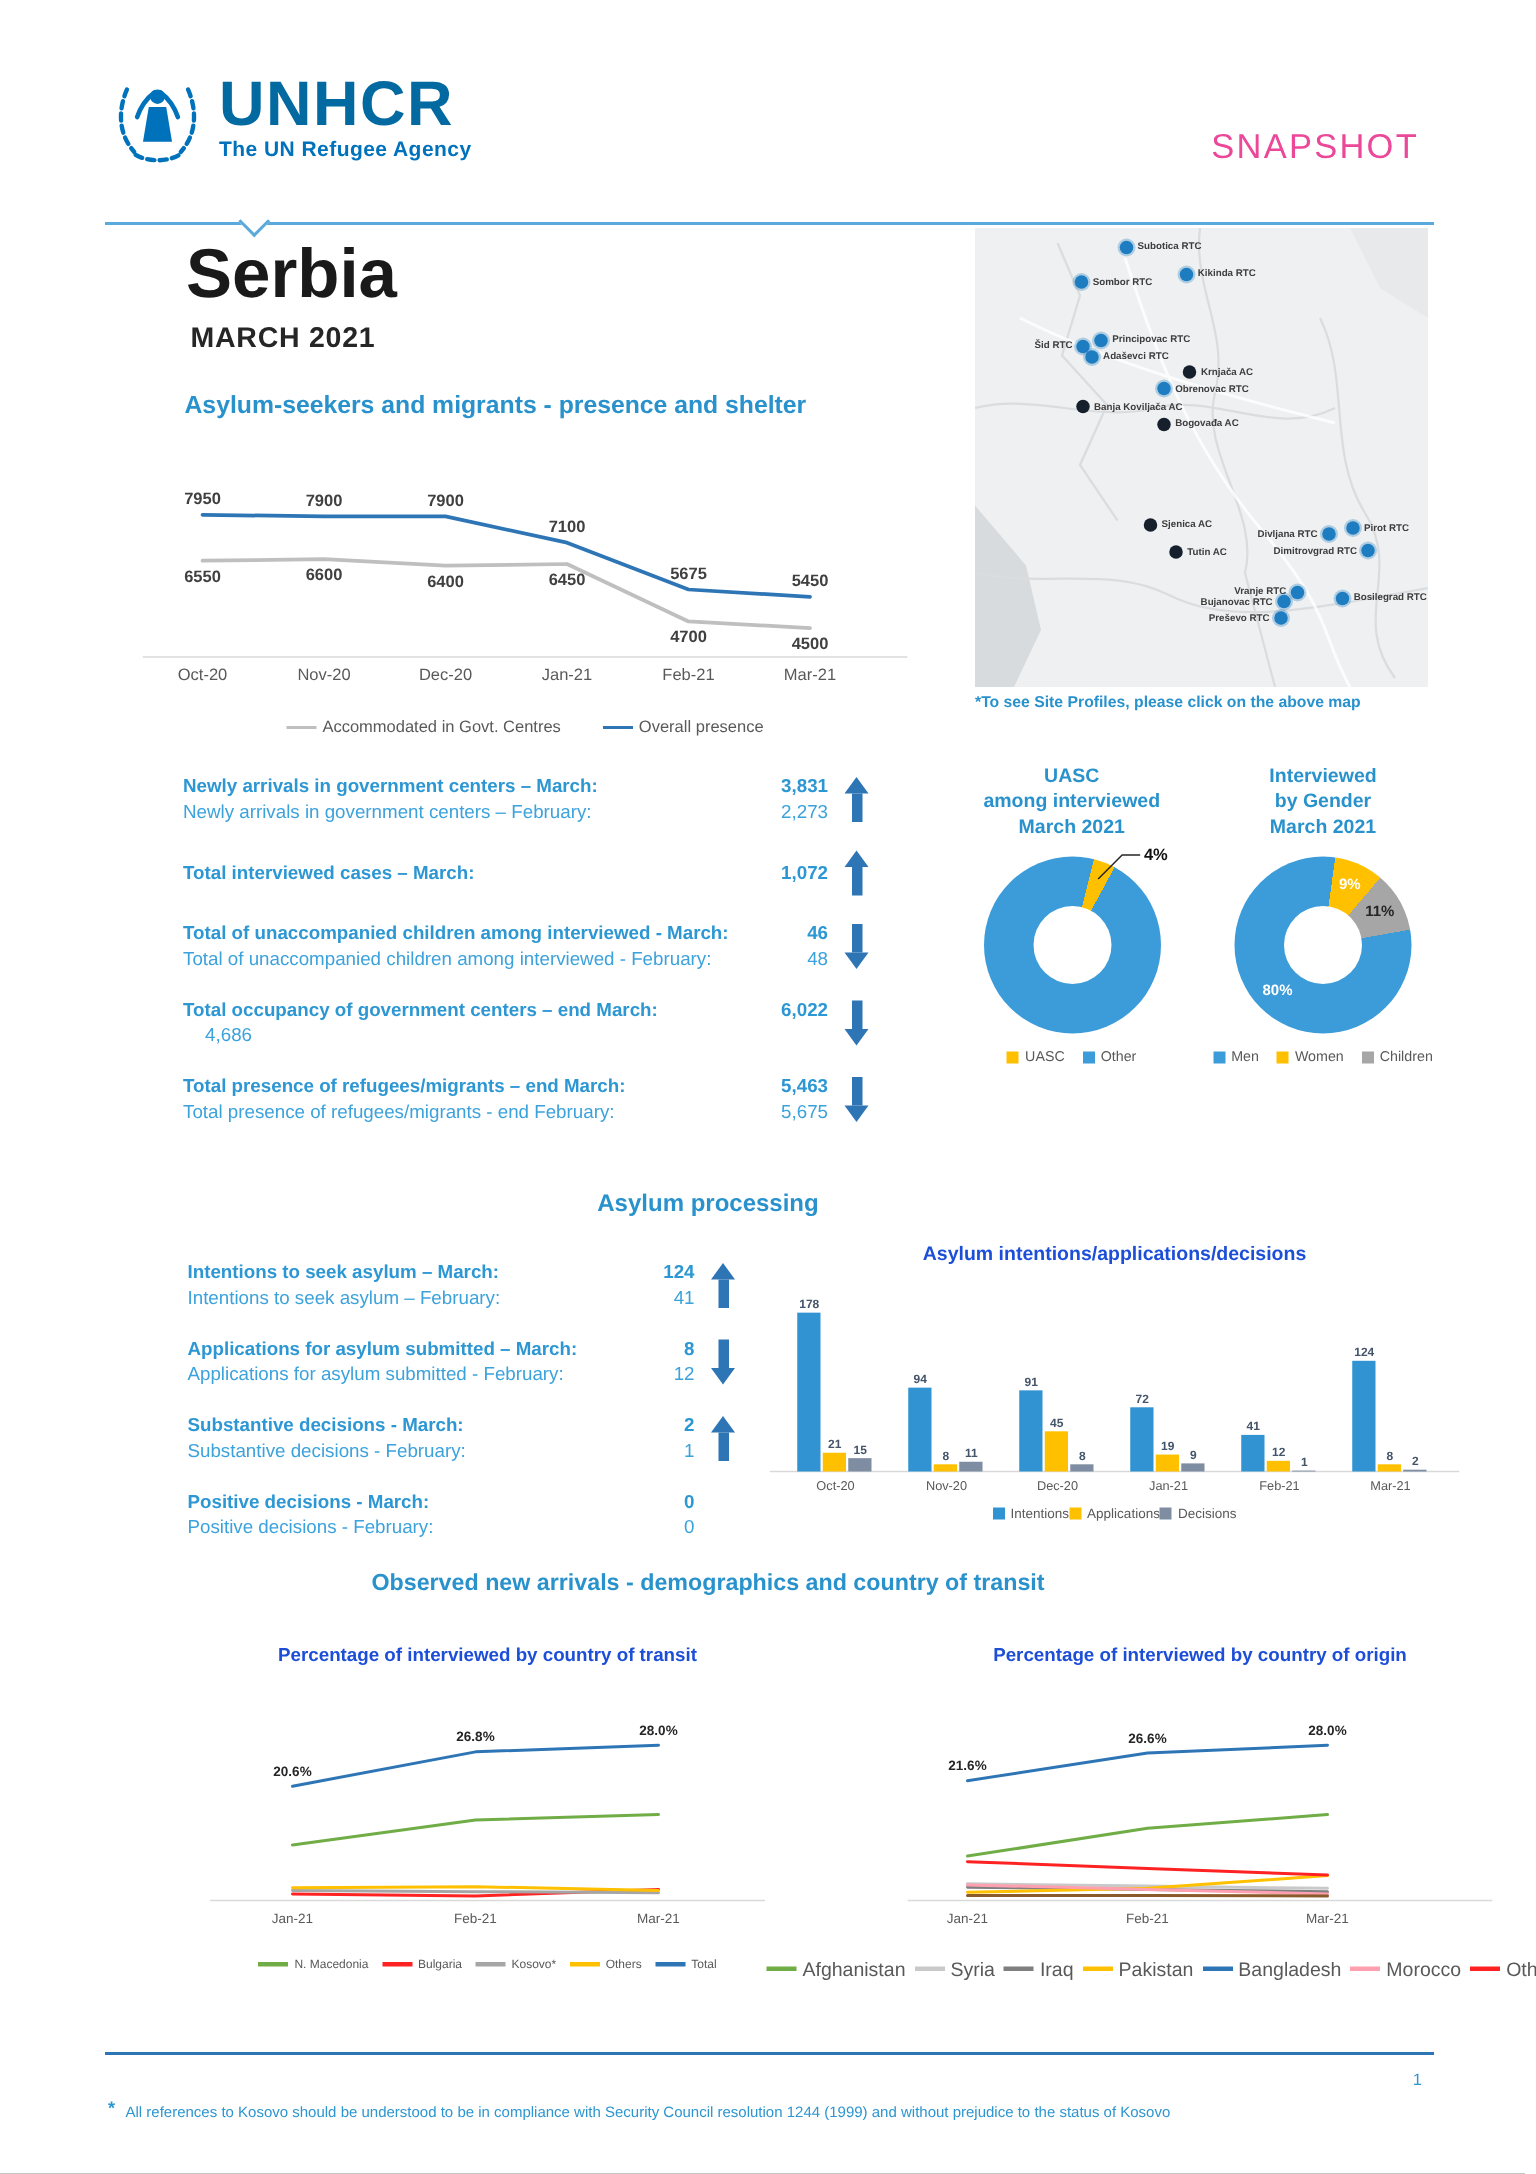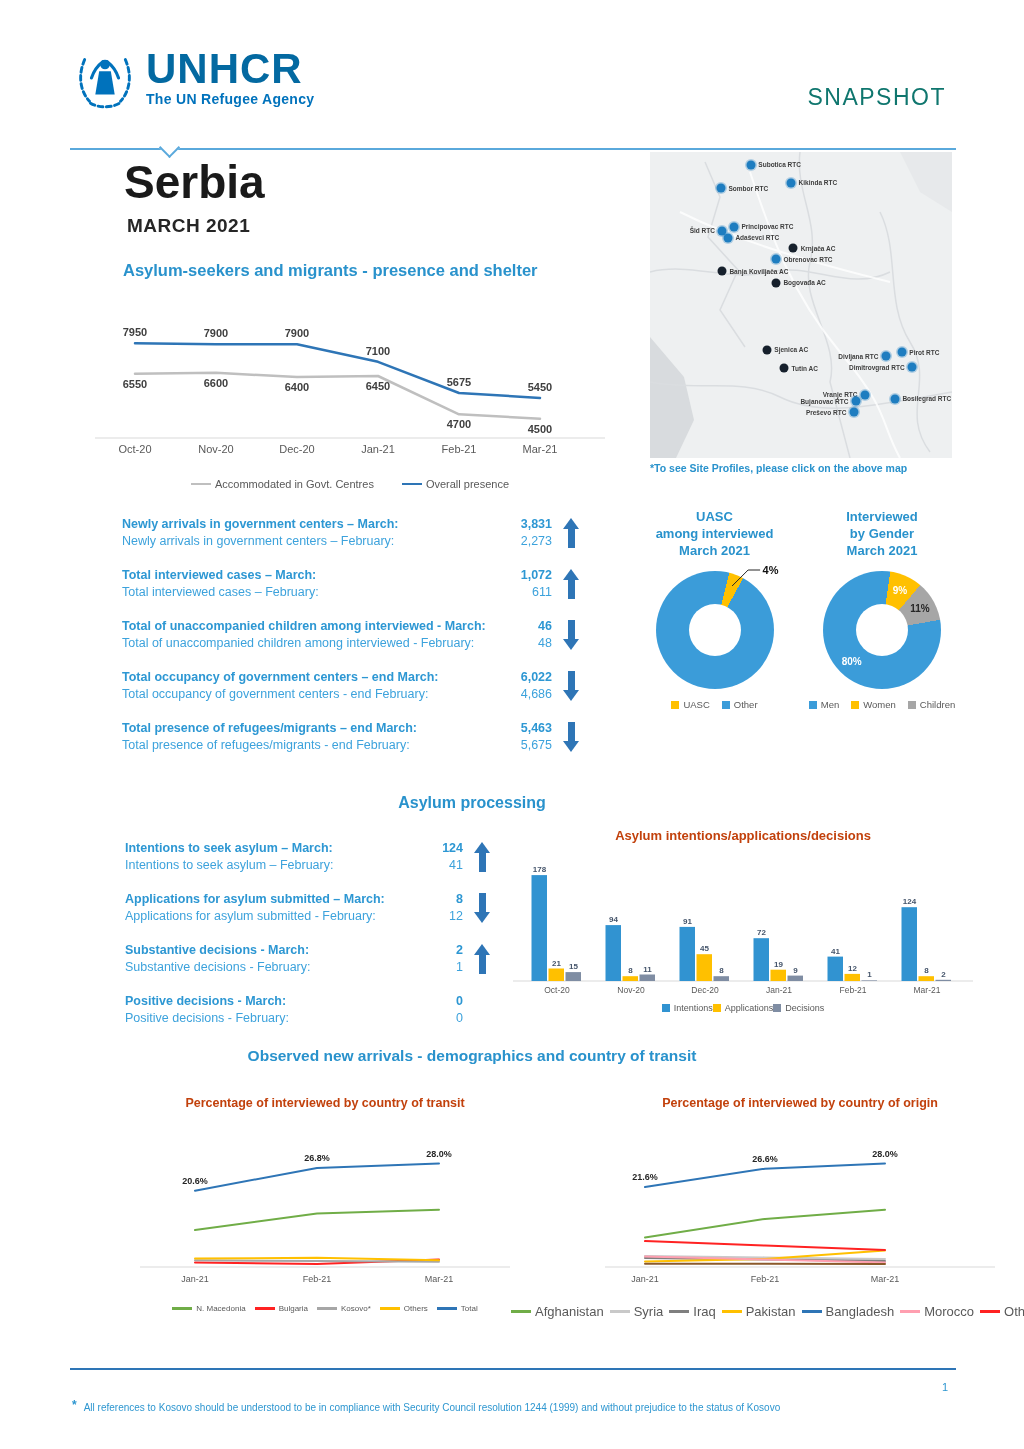--- a/index.html
+++ b/index.html
@@ -6,35 +6,35 @@
   *{margin:0;padding:0;box-sizing:border-box}
   html,body{background:#9a9a9a}
   .page{position:relative;width:1024px;height:1449px;background:#fff;margin:0 auto;
         font-family:"Liberation Sans",sans-serif;overflow:hidden}
   .abs{position:absolute}
 
   
   .logo-row{position:absolute;left:74px;top:48px;display:flex;align-items:flex-start;gap:10px}
   .brand{font-size:42px;font-weight:700;color:#0369a1;letter-spacing:1px;line-height:42px}
   .tagline{font-size:14px;font-weight:700;color:#0072bc;margin-top:1px;letter-spacing:.3px}
-  .snapshot{position:absolute;right:78px;top:84px;font-size:23px;color:#0f766e;letter-spacing:1.5px}
+  .snapshot{position:absolute;right:78px;top:84px;font-size:23px;color:#ec4899;letter-spacing:1.5px}
   .top-rule{position:absolute;left:70px;top:148px;width:886px;border-top:2px solid #5aa9dc}
   .notch{position:absolute;left:162px;top:140px;width:15px;height:15px;background:#fff;
          border-right:2px solid #5aa9dc;border-bottom:2px solid #5aa9dc;transform:rotate(45deg)}
   .country{position:absolute;left:124px;top:155px;font-size:46px;font-weight:700;color:#1a1a1a}
   .period{position:absolute;left:127px;top:215px;font-size:19px;font-weight:700;color:#262626;letter-spacing:.5px}
 
   .sec-title{color:#2992cc;font-weight:700}
   .presence-title{position:absolute;left:123px;top:261px;font-size:16.5px}
   .center-title{position:absolute;left:0;width:944px;text-align:center}
   .asylum-title{top:794px;font-size:16px}
   .arrivals-title{top:1047px;font-size:15.5px}
 
   
-  .chart-title{text-align:center;font-weight:700;color:#c2410c}
+  .chart-title{text-align:center;font-weight:700;color:#1d4ed8}
   .xlab{font-size:9px;fill:#595959}
   .dlab{font-size:11px;font-weight:700;fill:#404040}
   .dlab-sm{font-size:9px;font-weight:700;fill:#262626}
   .blab{font-size:8px;font-weight:700;fill:#44546a}
   .legend{display:flex;justify-content:center;align-items:center;gap:12px;font-size:9.5px;
           color:#595959;white-space:nowrap}
   .lg-item{display:inline-flex;align-items:center;gap:4px}
   .lg-sq{width:8px;height:8px;display:inline-block}
   .lg-line{width:20px;height:2.5px;display:inline-block}
 
@@ -285,24 +285,20 @@
           <span class="tri"></span>
           <span class="stem"></span>
         </div>
       </div>
       <div class="stat-group">
         <div class="stat-rows">
           <div class="stat-row first">
             <span class="stat-label">Total interviewed cases – March:</span>
             <span class="stat-value">1,072</span>
           </div>
-          <div class="stat-row">
-            <span class="stat-label">Total interviewed cases – February:</span>
-            <span class="stat-value">611</span>
-          </div>
         </div>
         <div class="trend up">
           <span class="tri"></span>
           <span class="stem"></span>
         </div>
       </div>
       <div class="stat-group">
         <div class="stat-rows">
           <div class="stat-row first">
             <span class="stat-label">Total of unaccompanied children among interviewed - March:</span>
@@ -318,21 +314,20 @@
           <span class="stem"></span>
         </div>
       </div>
       <div class="stat-group">
         <div class="stat-rows">
           <div class="stat-row first">
             <span class="stat-label">Total occupancy of government centers – end March:</span>
             <span class="stat-value">6,022</span>
           </div>
           <div class="stat-row">
-            <span class="stat-label">Total occupancy of government centers - end February:</span>
             <span class="stat-value">4,686</span>
           </div>
         </div>
         <div class="trend down">
           <span class="tri"></span>
           <span class="stem"></span>
         </div>
       </div>
       <div class="stat-group">
         <div class="stat-rows">

